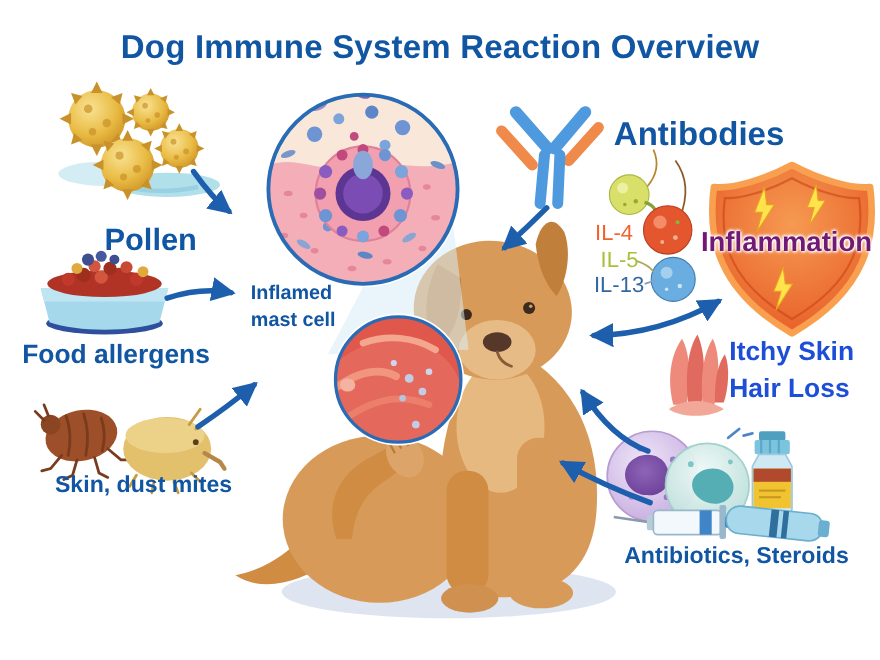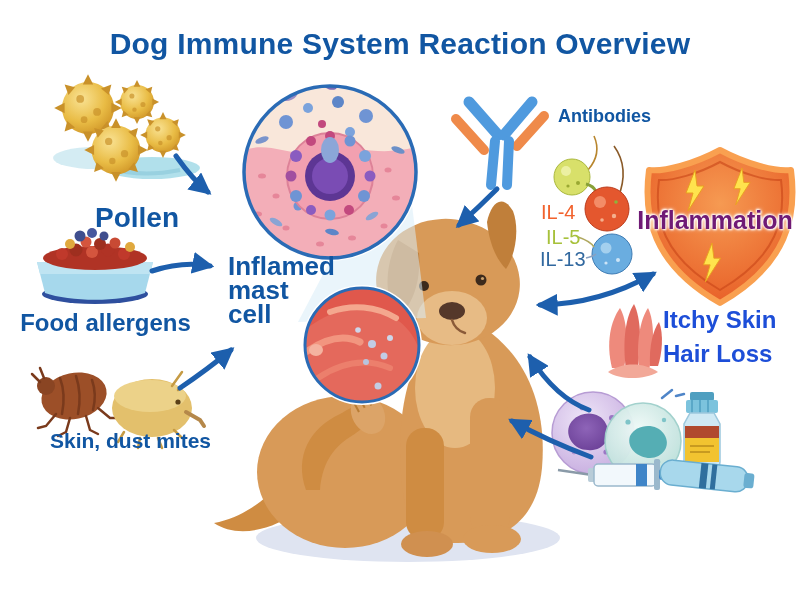--- a/index.html
+++ b/index.html
@@ -4,22 +4,22 @@
 <style>
   html,body{margin:0;padding:0;background:#fff;}
   .canvas{position:relative;width:800px;height:564px;background:#ffffff;overflow:hidden;
           font-family:"Liberation Sans",sans-serif;}
   .abs{position:absolute;}
   .lbl{color:#1156a2;font-weight:700;}
   .title{left:0;top:27px;width:800px;text-align:center;font-size:30px;font-weight:700;color:#1156a2;letter-spacing:.2px;}
   .pollen-lbl{left:67px;top:202px;width:112px;text-align:right;font-size:28px;}
   .food-lbl{left:8px;top:309px;width:195px;text-align:center;font-size:24px;}
   .fleas-lbl{left:38px;top:429px;width:185px;text-align:center;font-size:21px;}
-  .mast-lbl{left:228px;top:254px;width:110px;text-align:left;font-size:26px;line-height:24px;}
-  .antibodies-lbl{left:558px;top:106px;width:140px;font-size:18px;}
+  .mast-lbl{left:228px;top:254px;width:110px;text-align:left;font-size:18px;line-height:24px;}
+  .antibodies-lbl{left:558px;top:106px;width:140px;font-size:30px;}
   .il{font-size:20px;font-weight:400;}
   .il4{left:541px;top:201px;color:#f2622d;}
   .il5{left:546px;top:226px;color:#a7c13b;}
   .il13{left:540px;top:248px;color:#31689f;}
   .inflammation-lbl{left:635px;top:206px;width:160px;text-align:center;font-size:25px;font-weight:800;color:#701a75;
      text-shadow:0 0 3px #fff,0 0 5px #fff,1px 1px 2px #fff,-1px -1px 2px #fff;}
   .sym{color:#1d4ed8;font-weight:600;font-size:24px;}
   .sym1{left:663px;top:306px;}
   .sym2{left:663px;top:340px;}
   .treat-lbl{left:562px;top:494px;width:215px;text-align:center;font-size:21px;}
@@ -355,13 +355,14 @@
     <div>Inflamed</div>
     <div>mast cell</div>
   </div>
   <div class="abs lbl antibodies-lbl">Antibodies</div>
   <div class="abs il il4">IL-4</div>
   <div class="abs il il5">IL-5</div>
   <div class="abs il il13">IL-13</div>
   <div class="abs inflammation-lbl">Inflammation</div>
   <div class="abs sym sym1">Itchy Skin</div>
   <div class="abs sym sym2">Hair Loss</div>
+  <div class="abs lbl treat-lbl">Antibiotics, Steroids</div>
 </div>
 
 </body></html>

